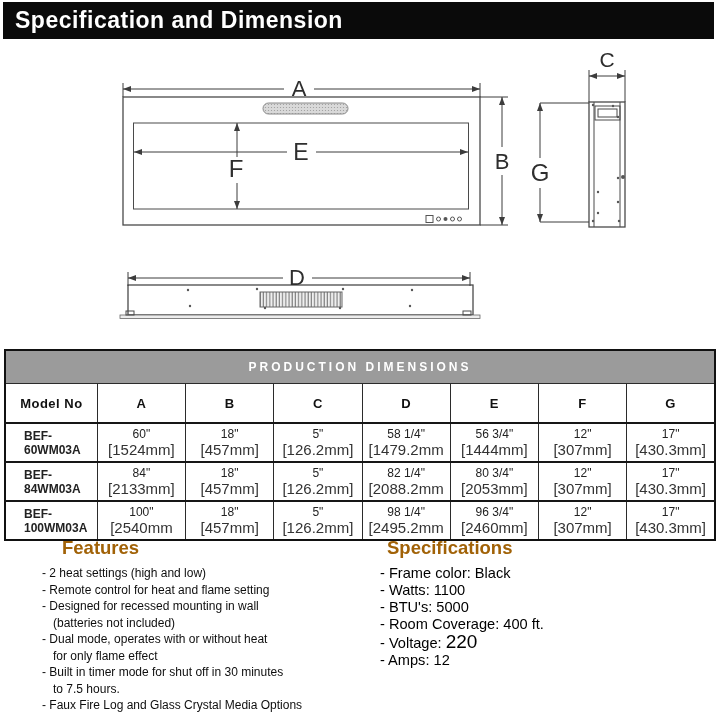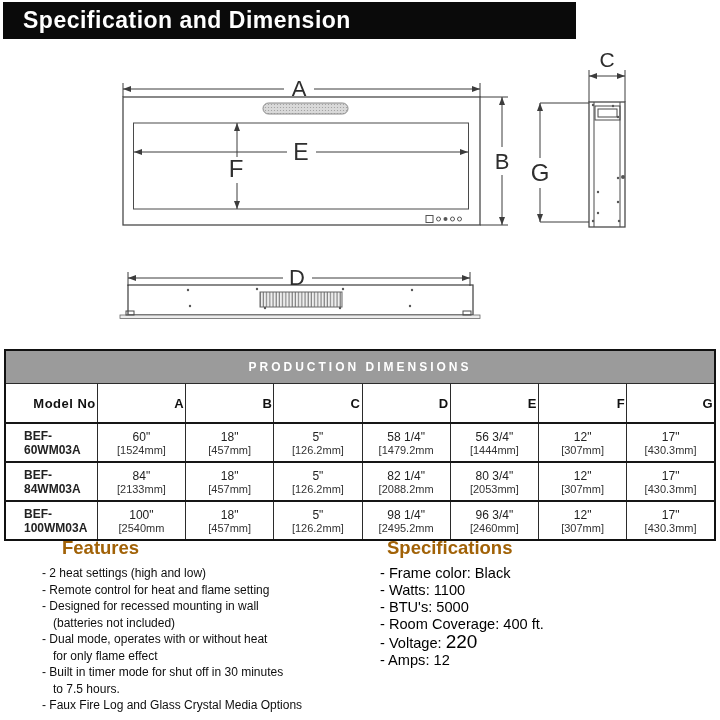--- a/index.html
+++ b/index.html
@@ -1,43 +1,43 @@
 <!DOCTYPE html>
 <html><head>
 <meta charset="utf-8">
 <style>
   html,body{margin:0;padding:0;background:#fff;}
   #page{position:relative;width:720px;height:720px;background:#fff;overflow:hidden;
         font-family:"Liberation Sans",sans-serif;color:#111;}
 
   
-  .header-bar{position:absolute;left:3px;top:2px;width:573px;height:37px;background:#0a0a0a;
-              display:flex;align-items:center;box-sizing:border-box;padding-left:20px;}
+  .header-bar{position:absolute;left:3px;top:2px;width:711px;height:37px;background:#0a0a0a;
+              display:flex;align-items:center;box-sizing:border-box;padding-left:12px;}
   .header-bar span{color:#fff;font-size:23px;font-weight:bold;letter-spacing:.5px;}
 
   
   .diagram{position:absolute;left:0;top:40px;}
   .diagram text{fill:#2e2e2e;font-family:"Liberation Sans",sans-serif;}
   .ln{stroke:#3c3c3c;stroke-width:1;fill:none;}
   .outline{stroke:#4a4a4a;stroke-width:1.3;fill:none;}
   .outline2{stroke:#4a4a4a;stroke-width:1;fill:none;}
 
   
   .dim-table{position:absolute;left:4px;top:349px;width:712px;border-collapse:collapse;
              table-layout:fixed;}
   .dim-table td,.dim-table th{border:1px solid #2b2b2b;}
   .dim-table{border:2px solid #111;}
   .title-cell{background:#9b9b9b;color:#fff;font-weight:bold;font-size:12px;
               letter-spacing:3px;text-align:center;height:30px;border:2px solid #111;}
-  .col-head{height:36px;font-size:13px;font-weight:bold;text-align:right;vertical-align:middle;
+  .col-head{height:36px;font-size:13px;font-weight:bold;text-align:center;vertical-align:middle;
             letter-spacing:.5px;background:#fff;}
   .data-row td{height:35px;text-align:center;font-size:12px;color:#222;vertical-align:middle;
                border-top:2px solid #161616;}
   .model-cell{text-align:left !important;font-weight:bold;font-size:12.5px;padding-left:18px;color:#000;}
-  .cell-mm{font-size:11px;color:#333;}
+  .cell-mm{font-size:15px;color:#333;}
   .col-model{width:13%;}
 
   
   .bottom{position:absolute;left:0;top:537px;width:720px;display:flex;}
   .features-col{margin-left:42px;width:338px;}
   .specs-col{flex:1;}
   .sec-title{font-size:18.5px;font-weight:bold;margin:0 0 6px 20px;color:#a16207;}
   .specs-col .sec-title{margin-left:7px;}
   .sec-list{list-style:none;margin:0;padding:0;}
   .features-col li{font-size:12px;line-height:16.5px;white-space:nowrap;color:#0e0e0e;}

